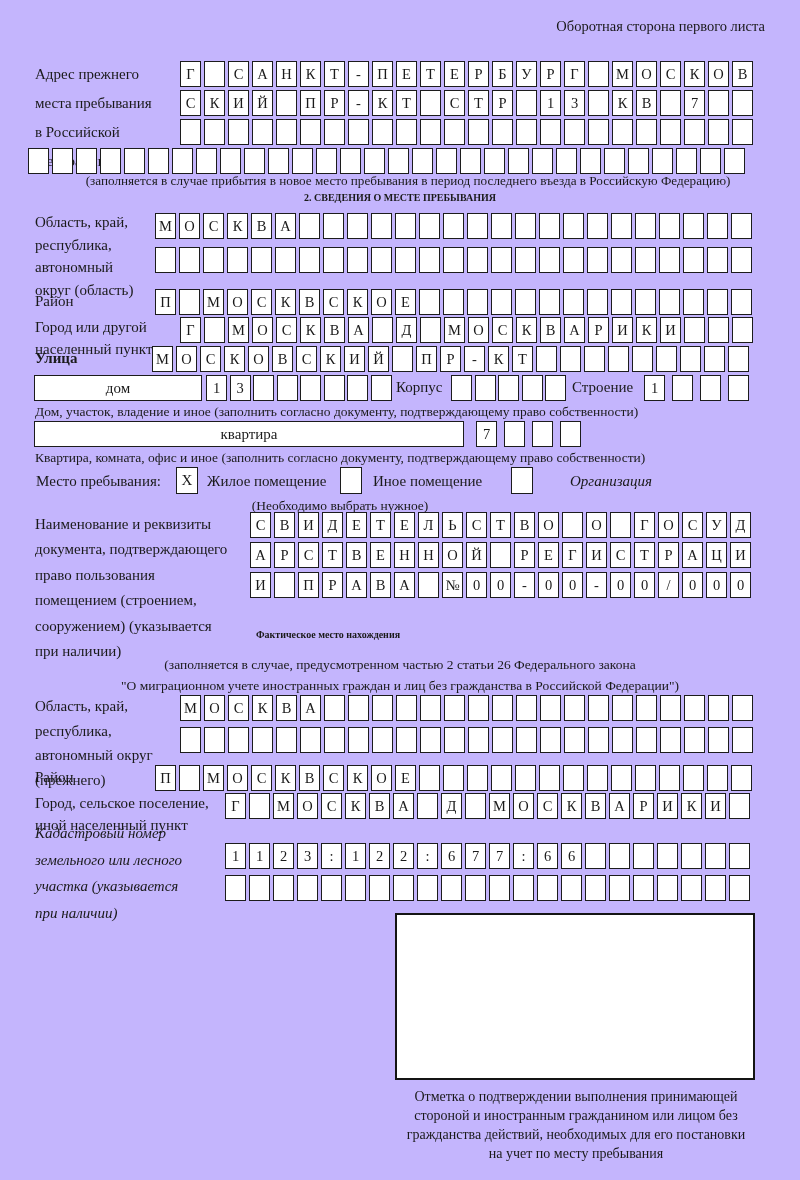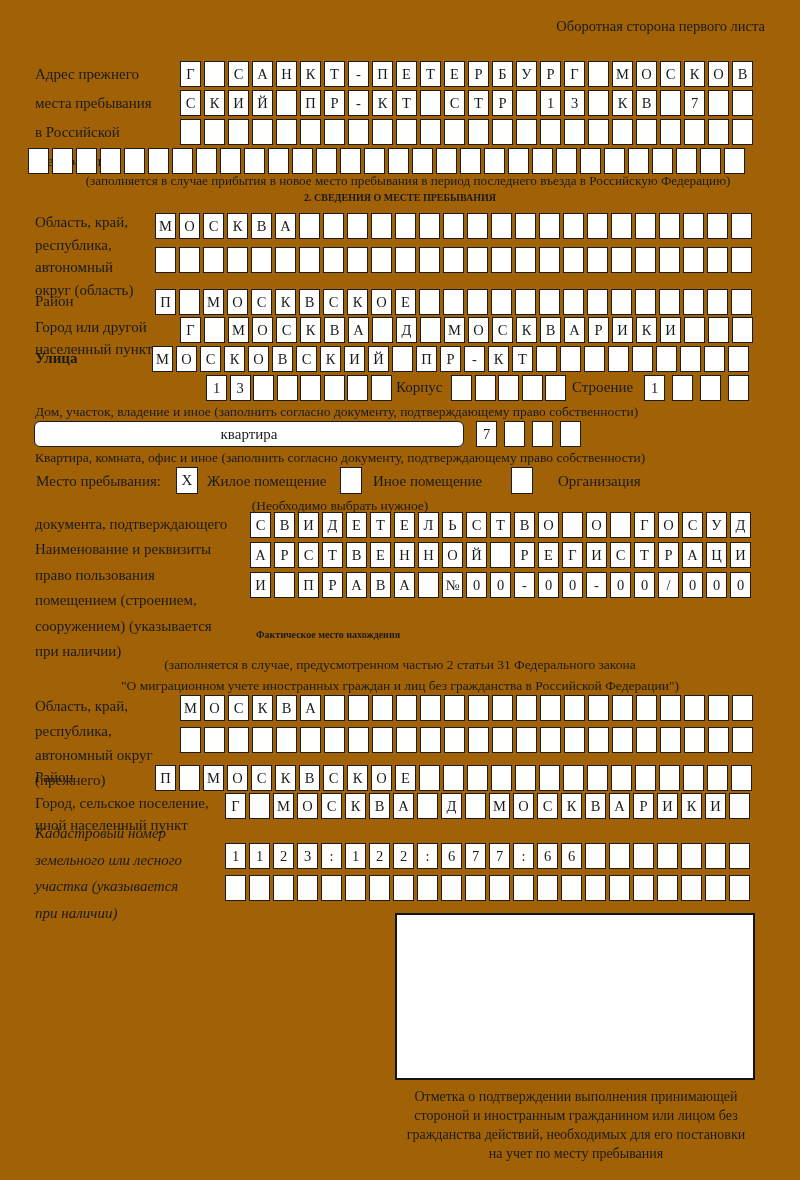--- a/index.html
+++ b/index.html
@@ -1,16 +1,16 @@
 <!DOCTYPE html>
 <html><head>
 <meta charset="utf-8">
 <style>
   html,body{margin:0;padding:0;background:#fff;}
-  .page{position:relative;width:800px;height:1180px;background:#a16207;
+  .page{position:relative;width:800px;height:1180px;background:#c4b5fd;
         font-family:"Liberation Serif","DejaVu Serif",serif;color:#1a1a1a;overflow:hidden;}
   .abs{position:absolute;}
   .lbl{font-size:15px;}
   .lines div{white-space:nowrap;}
   .note{font-size:13.2px;}
   .note-sm{font-size:13.5px;}
   .heading{font-weight:bold;font-size:10px;}
   .boxrow{display:flex;gap:3px;}
   .box{box-sizing:border-box;flex:0 0 auto;width:21px;height:26px;border:1.7px solid #1c1c1c;
        display:flex;align-items:center;justify-content:center;
@@ -292,20 +292,21 @@
       <span class="box"></span>
       <span class="box"></span>
       <span class="box"></span>
       <span class="box"></span>
       <span class="box"></span>
       <span class="box"></span>
       <span class="box"></span>
       <span class="box"></span>
     </div>
 
+  <div class="abs wbox" style="top:375px;left:34px;width:168px;">дом</div>
   <div class="abs boxrow" style="top:375px;left:206px;gap:2.5px;">
       <span class="box">1</span>
       <span class="box">3</span>
       <span class="box"></span>
       <span class="box"></span>
       <span class="box"></span>
       <span class="box"></span>
       <span class="box"></span>
       <span class="box"></span>
     </div>
@@ -319,41 +320,41 @@
     </div>
   <div class="abs lbl" style="top:379px;left:572px;">Строение</div>
   <div class="abs boxrow" style="top:375px;left:644px;gap:7px;">
       <span class="box">1</span>
       <span class="box"></span>
       <span class="box"></span>
       <span class="box"></span>
     </div>
   <div class="abs note-sm" style="top:404px;left:35px;">Дом, участок, владение и иное (заполнить согласно документу, подтверждающему право собственности)</div>
 
-  <div class="abs wbox" style="top:421px;left:34px;width:430px;border-radius:6px;">квартира</div>
+  <div class="abs wbox" style="top:421px;left:34px;width:430px;">квартира</div>
   <div class="abs boxrow" style="top:421px;left:476px;gap:7px;">
       <span class="box">7</span>
       <span class="box"></span>
       <span class="box"></span>
       <span class="box"></span>
     </div>
   <div class="abs note-sm" style="top:450px;left:35px;">Квартира, комната, офис и иное (заполнить согласно документу, подтверждающему право собственности)</div>
 
   <div class="abs lbl" style="top:473px;left:36px;">Место пребывания:</div>
   <div class="abs cbx" style="top:467px;left:176px;">X</div>
   <div class="abs lbl" style="top:473px;left:207px;">Жилое помещение</div>
   <div class="abs cbx" style="top:467px;left:340px;"></div>
   <div class="abs lbl" style="top:473px;left:373px;">Иное помещение</div>
   <div class="abs cbx" style="top:467px;left:511px;"></div>
-  <div class="abs lbl" style="top:473px;left:558px;">Организация</div>
+  <div class="abs lbl" style="top:473px;left:570px;font-style:italic;">Организация</div>
   <div class="abs note-sm ctr" style="top:498px;left:150px;width:380px;">(Необходимо выбрать нужное)</div>
 
   <div class="abs lines lbl" style="top:512px;left:35px;line-height:25.4px;">
+      <div>Наименование и реквизиты</div>
       <div>документа, подтверждающего</div>
-      <div>Наименование и реквизиты</div>
       <div>право пользования</div>
       <div>помещением (строением,</div>
       <div>сооружением) (указывается</div>
       <div>при наличии)</div>
     </div>
   <div class="abs boxrow" style="top:512px;left:250px;">
       <span class="box">С</span>
       <span class="box">В</span>
       <span class="box">И</span>
       <span class="box">Д</span>
@@ -417,21 +418,21 @@
       <span class="box">0</span>
       <span class="box">0</span>
       <span class="box">/</span>
       <span class="box">0</span>
       <span class="box">0</span>
       <span class="box">0</span>
     </div>
 
   <div class="abs heading ctr" style="top:629px;left:0;width:656px;">Фактическое место нахождения</div>
   <div class="abs lines note-sm ctr" style="top:654px;left:0;width:800px;line-height:21px;">
-      <div>(заполняется в случае, предусмотренном частью 2 статьи 31 Федерального закона</div>
+      <div>(заполняется в случае, предусмотренном частью 2 статьи 26 Федерального закона</div>
       <div>"О миграционном учете иностранных граждан и лиц без гражданства в Российской Федерации")</div>
     </div>
 
   <div class="abs lines lbl" style="top:694px;left:35px;line-height:24.6px;">
       <div>Область, край,</div>
       <div>республика,</div>
       <div>автономный округ</div>
       <div>(прежнего)</div>
     </div>
   <div class="abs boxrow" style="top:695px;left:180px;">

